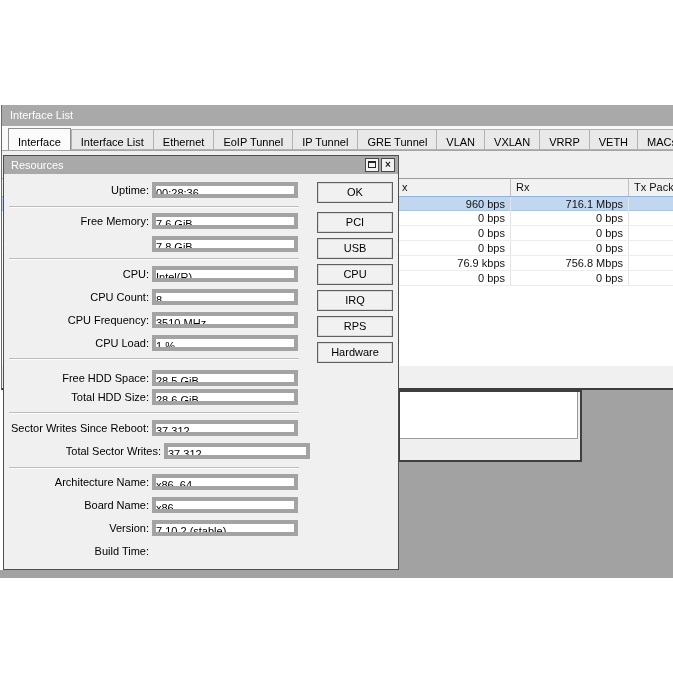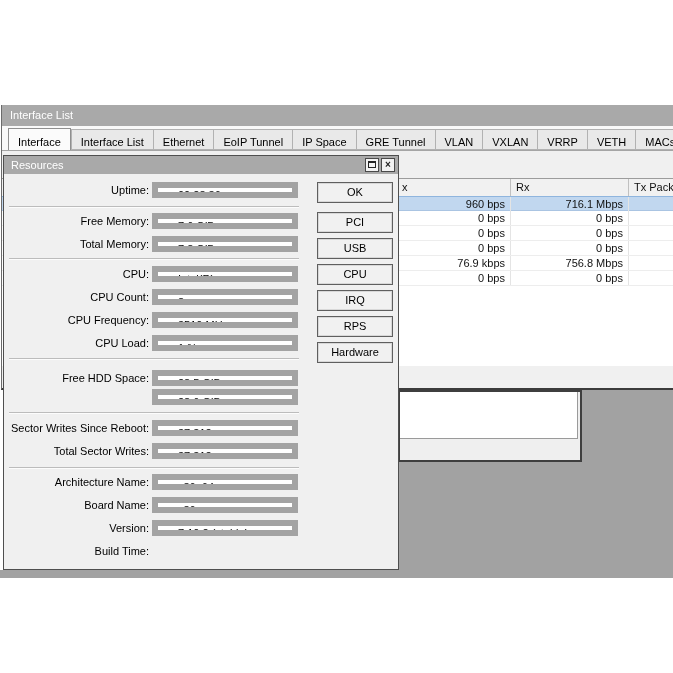--- a/index.html
+++ b/index.html
@@ -153,23 +153,23 @@
   }
   .dlg-body { position: absolute; left: 0; top: 18px; right: 0; bottom: 0; }
   .frow { position: absolute; height: 16px; }
   .flabel {
     position: absolute; left: 4px; width: 141px;
     text-align: right; line-height: 16px; color: #000;
   }
   .fvalue {
     position: absolute; left: 148px; width: 146px; height: 16px;
     background: #ffffff;
-    border: 6px solid #a3a3a3;
+    border: 4px solid #a3a3a3;
     line-height: 14px;
-    padding-left: 20px;
+    padding-left: 0;
     color: #000;
     overflow: hidden; white-space: nowrap;
   }
   .sep {
     position: absolute; left: 5px; width: 290px; height: 2px;
     border-top: 1px solid #bcbcbc;
     border-bottom: 1px solid #fcfcfc;
   }
   .side-btn {
     position: absolute; left: 313px; width: 76px; height: 21px;
@@ -187,21 +187,21 @@
 <div class="workspace-bottom"></div>
 
 <div class="bg-window">
   <div class="bg-win-panel"></div>
 </div>
 
 <div class="win">
   <div class="win-titlebar">
     <span>Interface List</span>
   </div>
-  <div class="tabstrip" id="tabstrip"><div class="tab active">Interface</div><div class="tab">Interface List</div><div class="tab">Ethernet</div><div class="tab">EoIP Tunnel</div><div class="tab">IP Space</div><div class="tab">GRE Tunnel</div><div class="tab">VLAN</div><div class="tab">VXLAN</div><div class="tab">VRRP</div><div class="tab">VETH</div><div class="tab">MACsec</div></div>
+  <div class="tabstrip" id="tabstrip"><div class="tab active">Interface</div><div class="tab">Interface List</div><div class="tab">Ethernet</div><div class="tab">EoIP Tunnel</div><div class="tab">IP Tunnel</div><div class="tab">GRE Tunnel</div><div class="tab">VLAN</div><div class="tab">VXLAN</div><div class="tab">VRRP</div><div class="tab">VETH</div><div class="tab">MACsec</div></div>
   <div class="win-content">
     <div class="table-panel">
       <div class="thead">
         <div class="th c1">
             <span>x</span>
           </div>
         <div class="th c2"><span>Rx</span></div>
         <div class="th c3"><span>Tx Pack</span></div>
       </div>
       <div id="table-rows">
@@ -251,21 +251,20 @@
   <div class="dlg-body" id="dlg-body">
       <div class="frow" style="top: 8px; left: 0px; right: 0px;">
         <div class="flabel">Uptime:</div>
         <div class="fvalue">00:28:36</div>
       </div>
       <div class="frow" style="top: 39px; left: 0px; right: 0px;">
         <div class="flabel">Free Memory:</div>
         <div class="fvalue">7.6 GiB</div>
       </div>
       <div class="frow" style="top: 62px; left: 0px; right: 0px;">
-        <div class="flabel">Total Memory:</div>
         <div class="fvalue">7.8 GiB</div>
       </div>
       <div class="frow" style="top: 92px; left: 0px; right: 0px;">
         <div class="flabel">CPU:</div>
         <div class="fvalue">Intel(R)</div>
       </div>
       <div class="frow" style="top: 115px; left: 0px; right: 0px;">
         <div class="flabel">CPU Count:</div>
         <div class="fvalue">8</div>
       </div>
@@ -275,27 +274,28 @@
       </div>
       <div class="frow" style="top: 161px; left: 0px; right: 0px;">
         <div class="flabel">CPU Load:</div>
         <div class="fvalue">1 %</div>
       </div>
       <div class="frow" style="top: 196px; left: 0px; right: 0px;">
         <div class="flabel">Free HDD Space:</div>
         <div class="fvalue">28.5 GiB</div>
       </div>
       <div class="frow" style="top: 215px; left: 0px; right: 0px;">
+        <div class="flabel">Total HDD Size:</div>
         <div class="fvalue">28.6 GiB</div>
       </div>
       <div class="frow" style="top: 246px; left: 0px; right: 0px;">
         <div class="flabel">Sector Writes Since Reboot:</div>
         <div class="fvalue">37 312</div>
       </div>
-      <div class="frow" style="top: 269px; left: 0px; right: 0px;">
+      <div class="frow" style="top: 269px; left: 12px; right: 0px;">
         <div class="flabel">Total Sector Writes:</div>
         <div class="fvalue">37 312</div>
       </div>
       <div class="frow" style="top: 300px; left: 0px; right: 0px;">
         <div class="flabel">Architecture Name:</div>
         <div class="fvalue">x86_64</div>
       </div>
       <div class="frow" style="top: 323px; left: 0px; right: 0px;">
         <div class="flabel">Board Name:</div>
         <div class="fvalue">x86</div>

